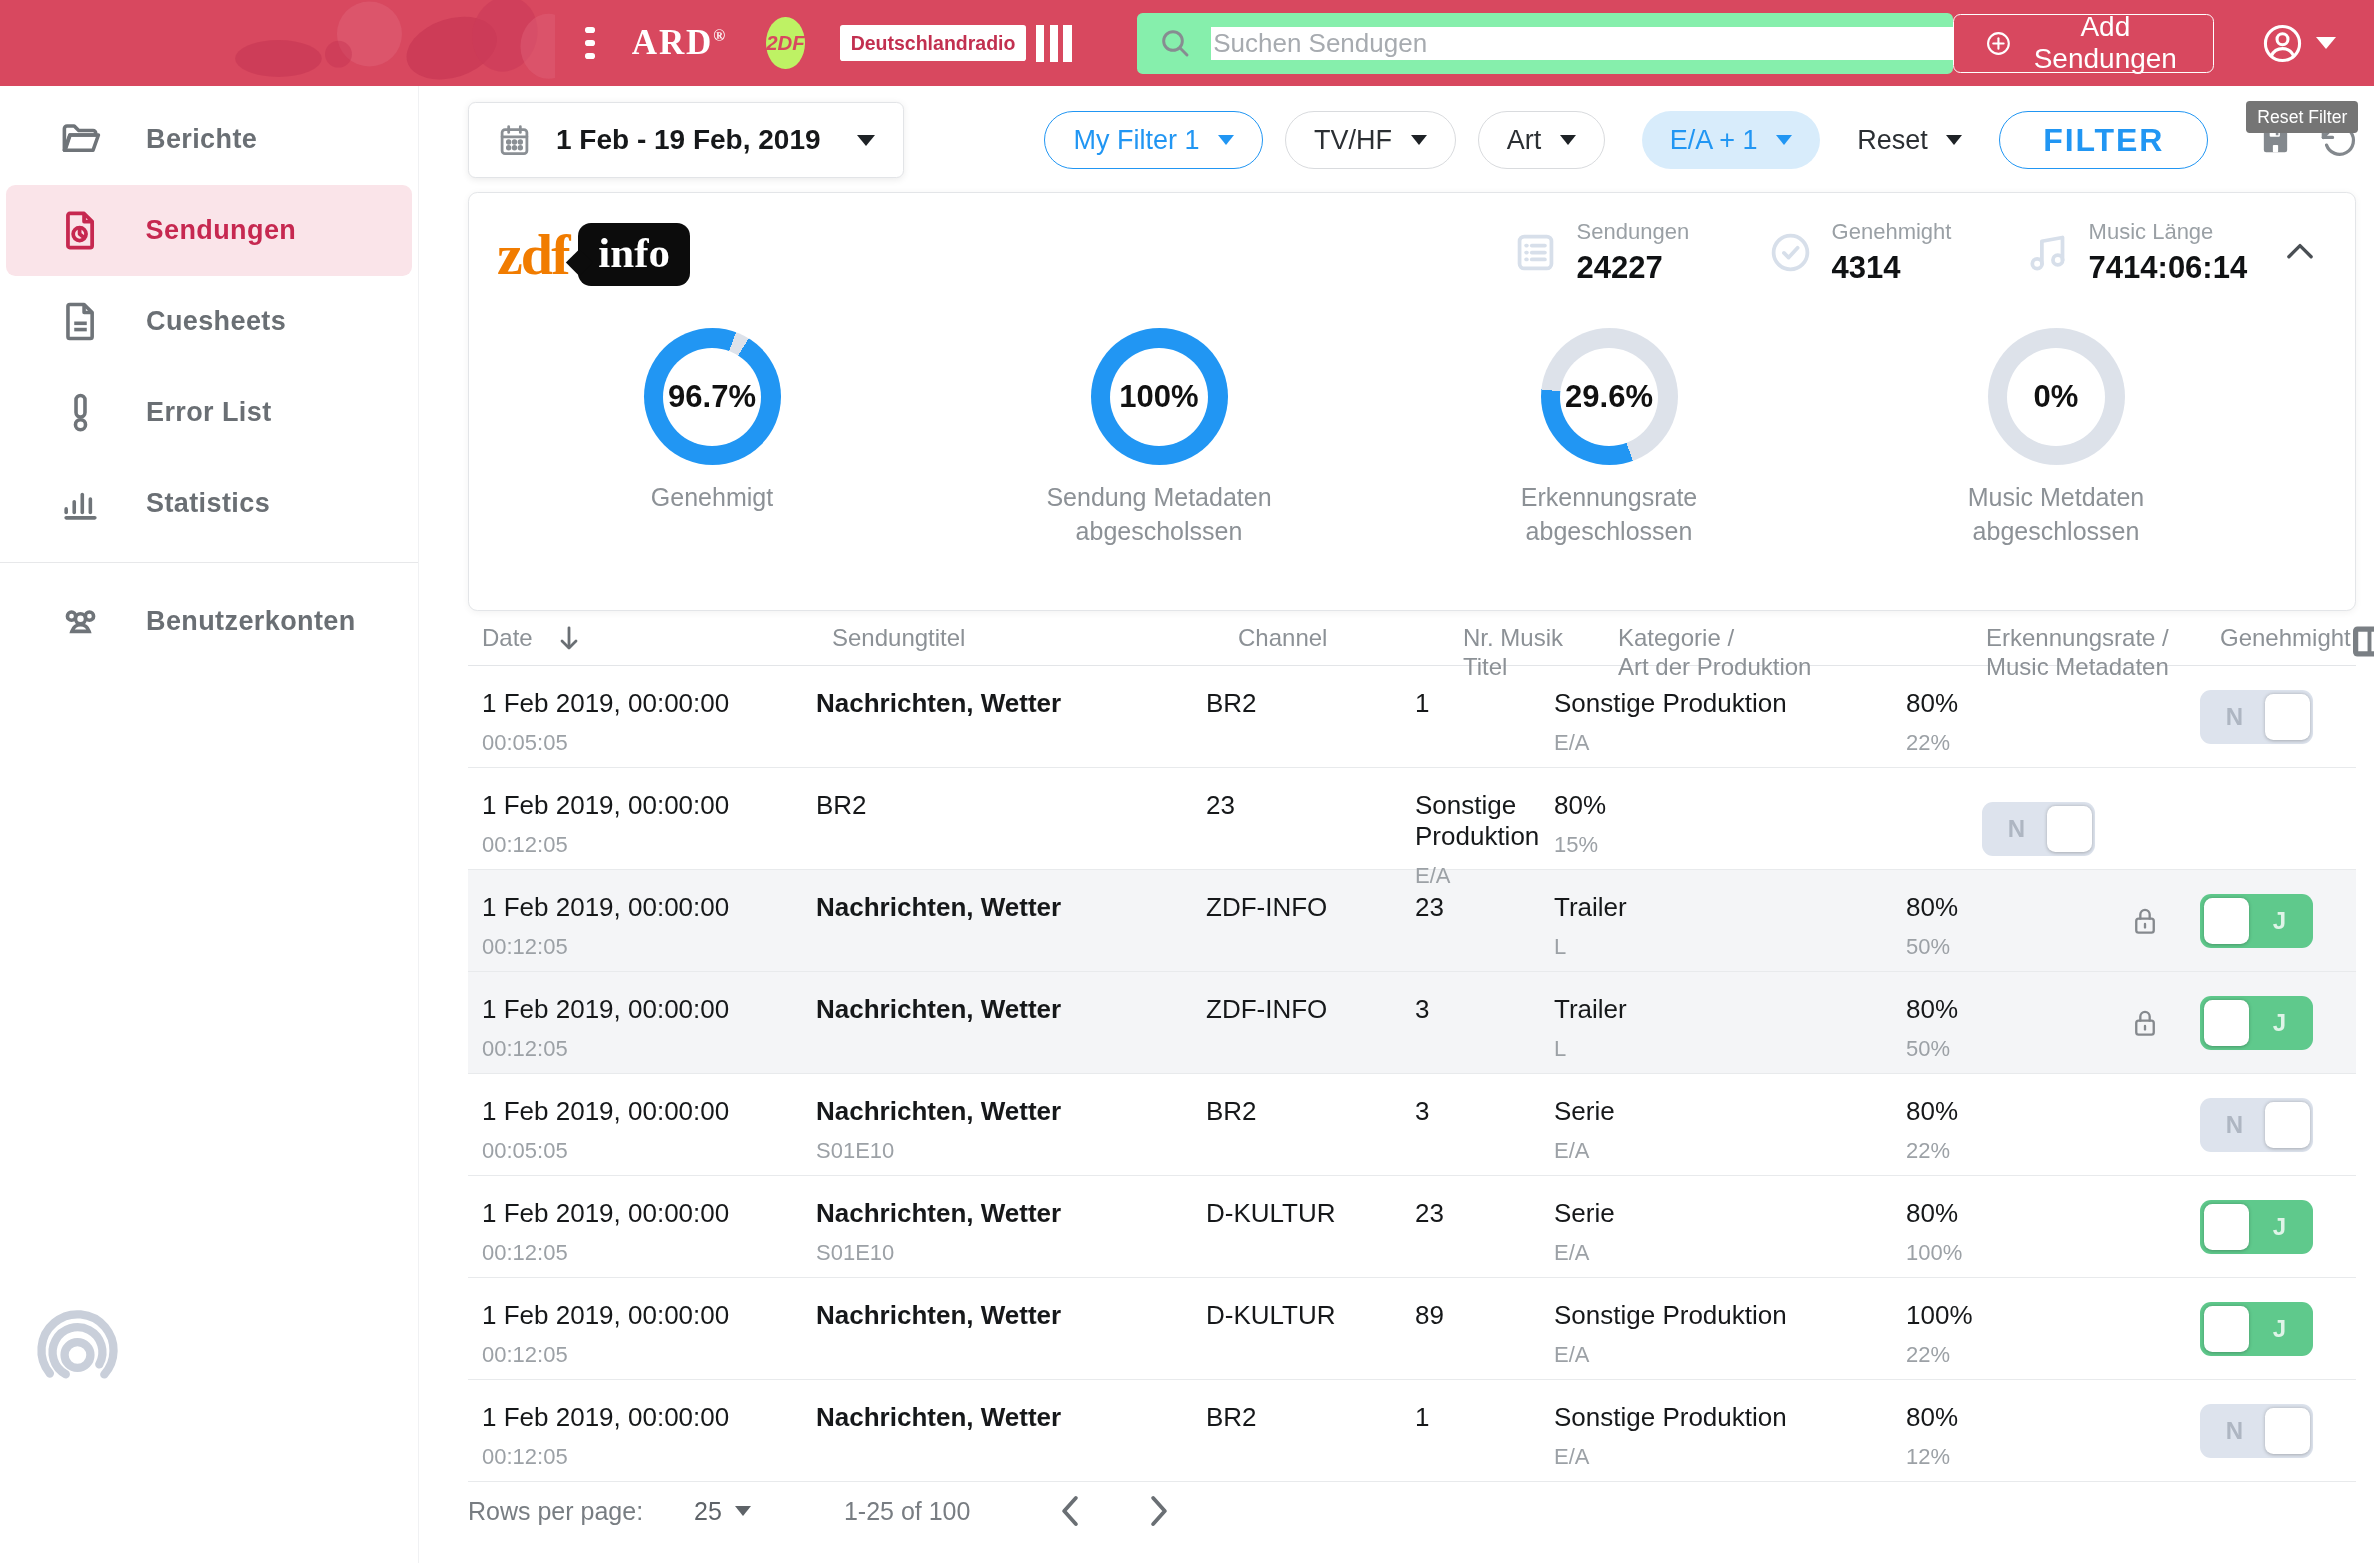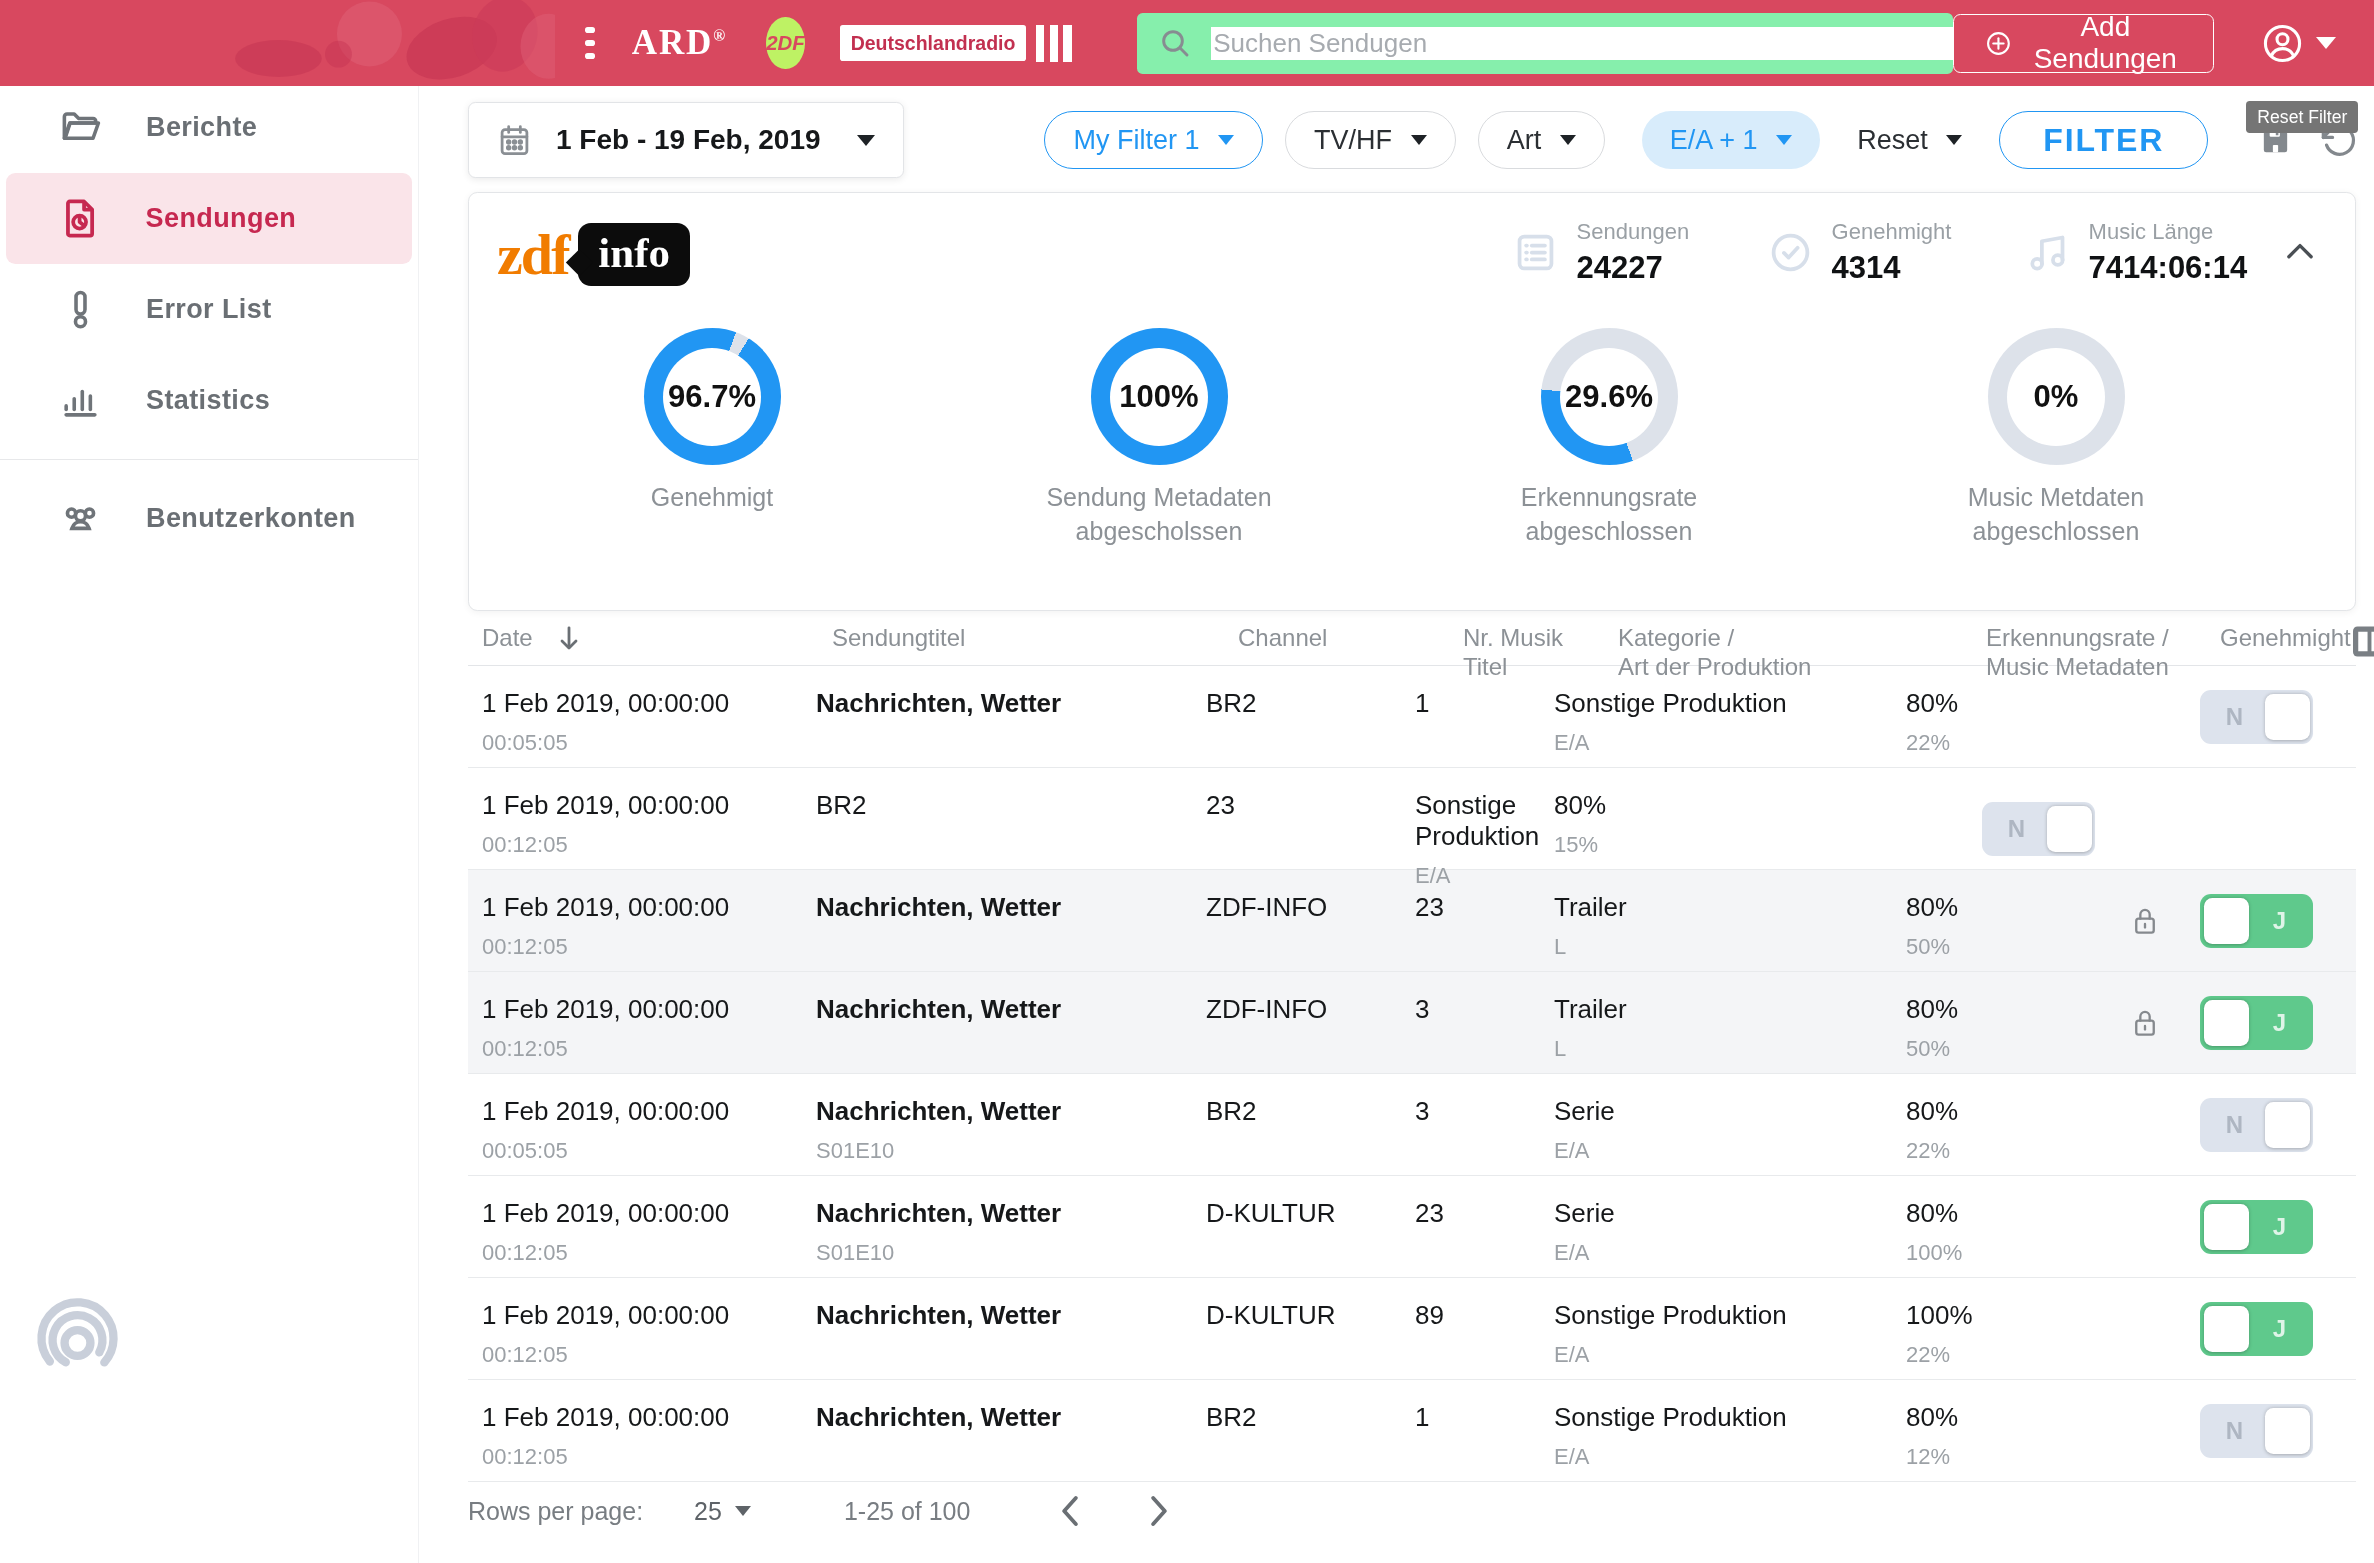--- a/index.html
+++ b/index.html
@@ -39,21 +39,21 @@
                     font-family:"Liberation Sans",sans-serif;color:#333;}
   .search-box input::placeholder{color:#A7ABB0;}
   .hdr-spacer{flex:1;}
   .add-btn{height:59px;border:1.9px solid #fff;border-radius:7.4px;display:flex;align-items:center;
            padding:0 32px;gap:18.6px;color:#fff;font-size:28px;cursor:pointer;background:transparent;}
   .account{margin-left:48px;cursor:pointer;display:flex;align-items:center;}
   .hdr-caret{margin-left:13px;margin-right:39px;width:0;height:0;border-left:10.2px solid transparent;
              border-right:10.2px solid transparent;border-top:12px solid #fff;cursor:pointer;}
 
   
-  .sidebar{position:absolute;left:0;top:74px;width:419px;bottom:0;background:#fff;
+  .sidebar{position:absolute;left:0;top:86px;width:419px;bottom:0;background:#fff;
            border-right:0.9px solid #F0F1F3;padding-top:8px;z-index:2;}
   .nav-item{height:91px;display:flex;align-items:center;padding-left:58px;gap:43px;cursor:pointer;}
   .nav-item .nicon{width:45px;display:flex;justify-content:center;}
   .nav-item .nlabel{font-size:27px;font-weight:bold;color:#6A6F74;letter-spacing:0.4px;}
   .nav-item.active{background:var(--active-pink-bg);border-radius:9.3px;margin:0 5.6px;padding-left:52px;}
   .nav-item.active .nlabel{color:var(--active-red);}
   .side-divider{height:0.9px;background:#E7E8EA;margin:13px 0;}
   .spiral{position:absolute;left:35px;top:1220px;}
 
   
@@ -224,20 +224,31 @@
       <svg width="43" height="43" viewBox="0 0 24 24" fill="none" stroke="#C62850" stroke-width="2.1" stroke-linejoin="round">
         <path d="M6 2.5h8l4.5 4.5v13.5a1 1 0 0 1-1 1H6a1 1 0 0 1-1-1V3.5a1 1 0 0 1 1-1z"></path>
         <path d="M14 2.5V7h4.5"></path>
         <circle cx="11.5" cy="14" r="3.6"></circle>
           <path d="M11.5 10.4V14l2.8 2.2" fill="none"></path>
       </svg>
     </span>
     <span class="nlabel">Sendungen</span>
   </div>
 
+  <div class="nav-item">
+    <span class="nicon">
+      <svg width="43" height="43" viewBox="0 0 24 24" fill="none" stroke="#6F7479" stroke-width="2" stroke-linejoin="round">
+        <path d="M6 2.5h8l4.5 4.5v13.5a1 1 0 0 1-1 1H6a1 1 0 0 1-1-1V3.5a1 1 0 0 1 1-1z"></path>
+        <path d="M14 2.5V7h4.5"></path>
+          <line x1="8.5" y1="13" x2="15.5" y2="13"></line>
+          <line x1="8.5" y1="16.5" x2="15.5" y2="16.5"></line>
+      </svg>
+    </span>
+    <span class="nlabel">Cuesheets</span>
+  </div>
 
   <div class="nav-item">
     <span class="nicon">
       <svg width="43" height="43" viewBox="0 0 24 24" fill="none" stroke="#6F7479" stroke-width="2" stroke-linejoin="round">
         <rect x="9.5" y="2.5" width="5" height="12" rx="2.5"></rect>
         <circle cx="12" cy="18.8" r="2.8"></circle>
       </svg>
     </span>
     <span class="nlabel">Error List</span>
   </div>

